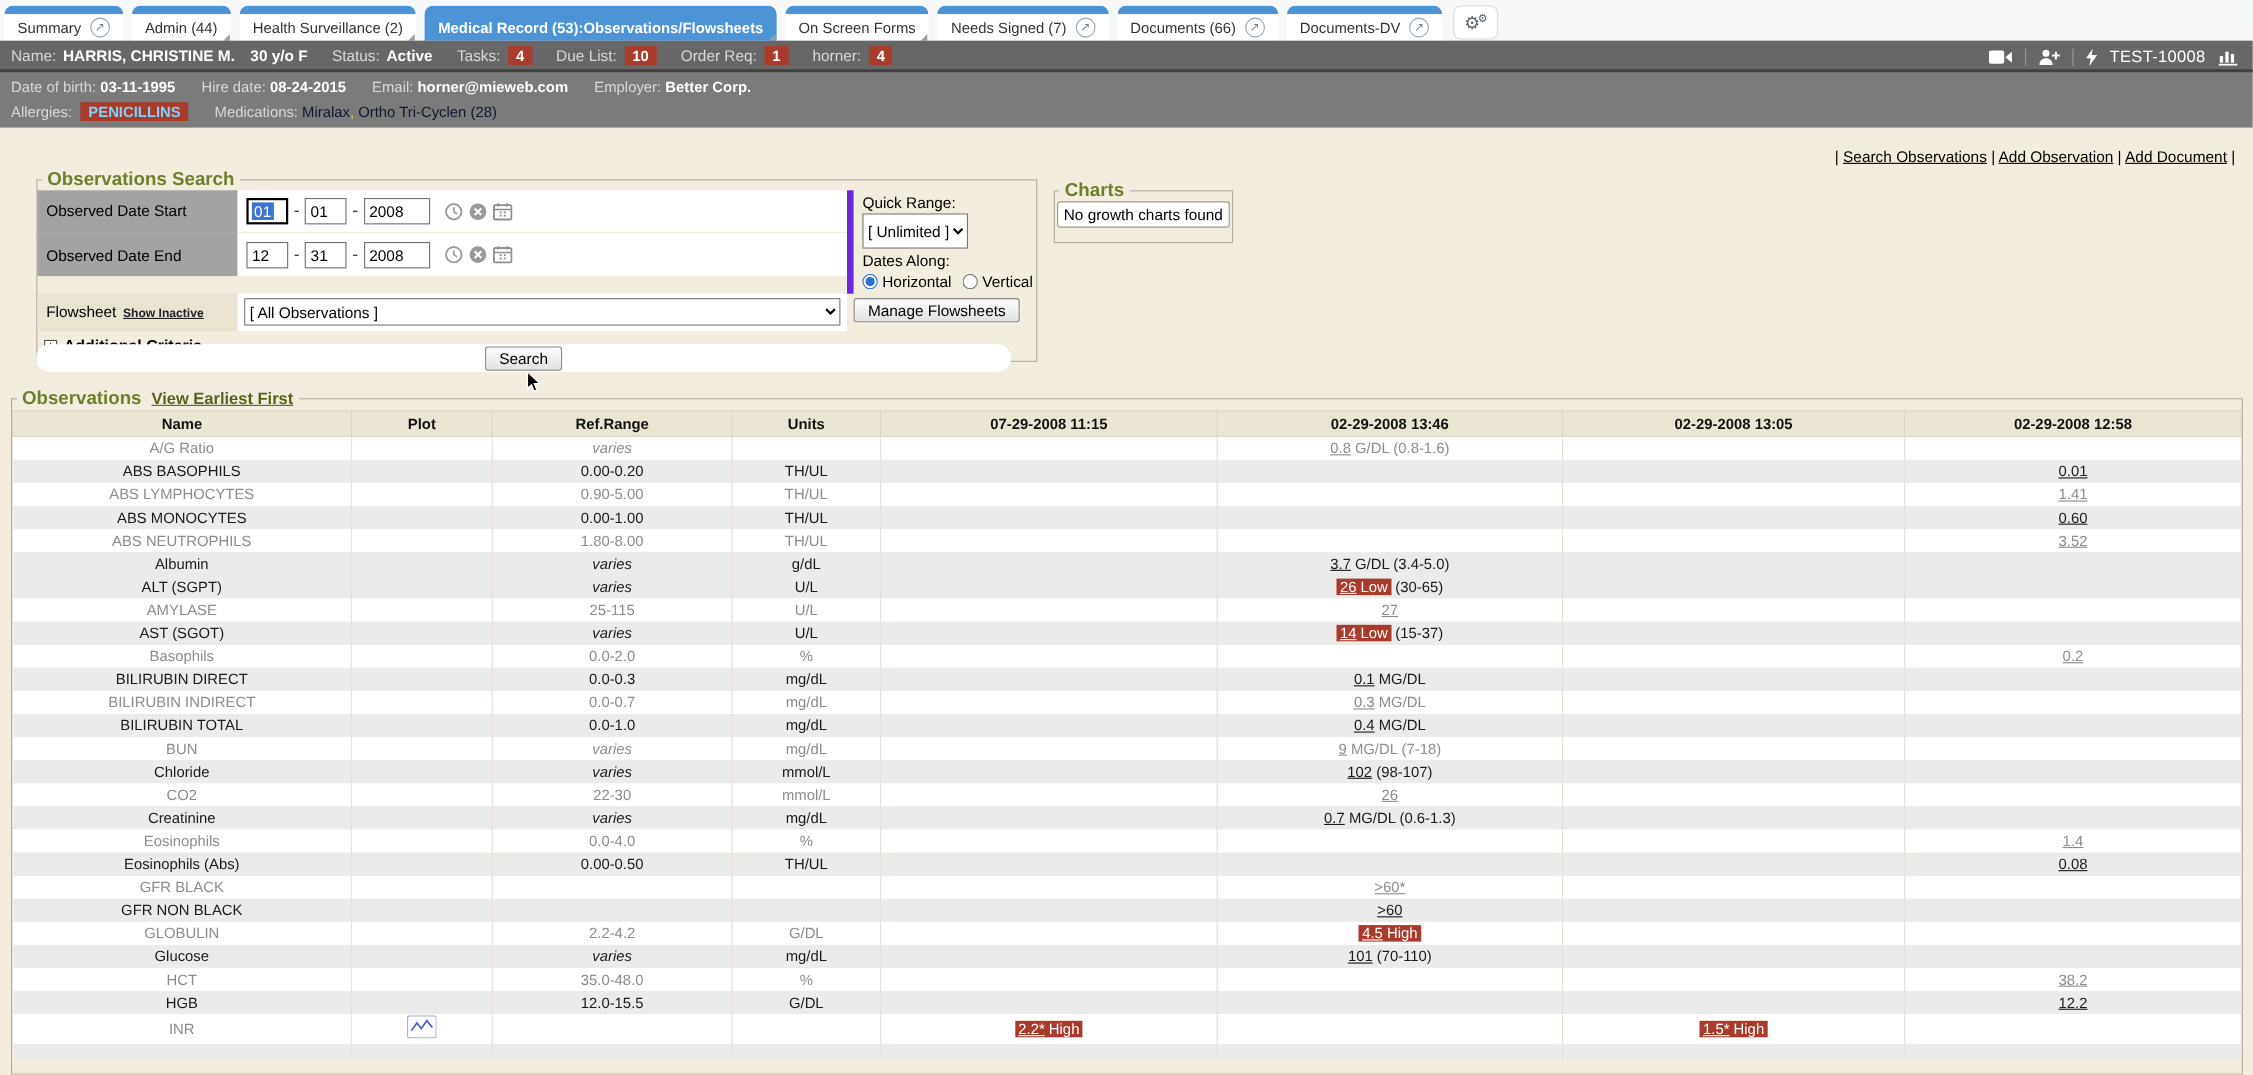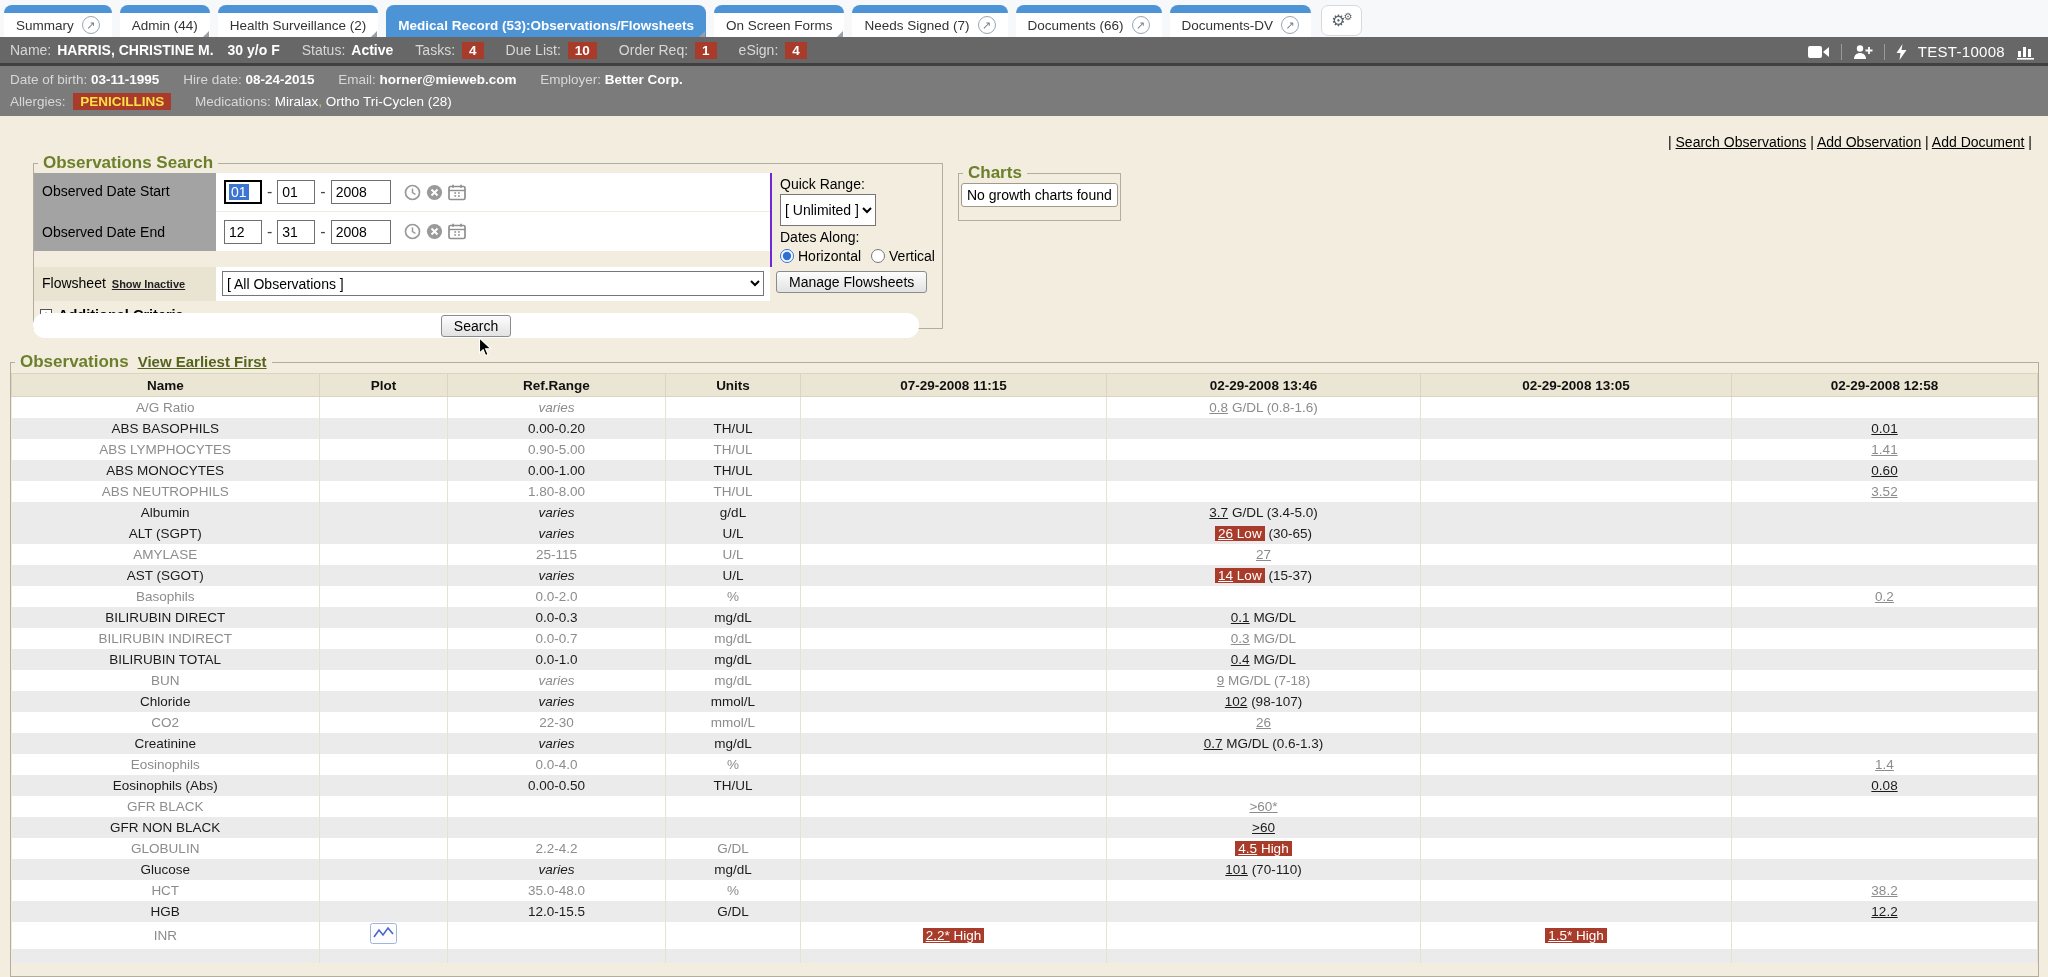--- a/index.html
+++ b/index.html
@@ -57,23 +57,23 @@
   .sysid { color:#fff; font-size:15px; letter-spacing:.3px; }
   .bar2 {
     position:absolute; top:66px; left:0; width:100%; height:50px;
     background:#7b7b7b; padding:3px 10px; font-size:13.5px; color:#d8d8d8;
     line-height:22px; white-space:nowrap;
   }
   .bar2 .val { color:#fff; font-weight:bold; }
   .bar2 .lbl { margin-left:20px; }
   .bar2 .lbl:first-child { margin-left:0; }
   .allergy-badge {
-    background:#a83b2a; color:#fde047; font-weight:bold; padding:1px 7px; margin-left:4px;
-  }
-  .med-link { color:#ffffff; text-decoration:none; cursor:pointer;margin-top:12px; }
+    background:#a83b2a; color:#7dd3fc; font-weight:bold; padding:1px 7px; margin-left:4px;
+  }
+  .med-link { color:#0f172a; text-decoration:none; cursor:pointer;margin-top:12px; }
   .med-sep  { color:#e3c84e; }
   
   .actions {
     position:absolute; top:134px; right:16px; font-size:14px; color:#000;
   }
   .actions a { color:#000; text-decoration:underline; cursor:pointer; }
   
   fieldset { border:1px solid #b3ada0; }
   legend {
     color:#6c7f2a; font-weight:bold; font-size:17px; margin-left:4px; padding:0 5px;
@@ -84,21 +84,21 @@
   .sp-row { display:flex; height:39px; }
   .lab-cell {
     width:182px; background:#a3a3a3; padding:10px 8px 0 8px;
     font-size:14px; color:#000; flex:0 0 182px;
   }
   .inp-cell {
     flex:1; background:#fff; display:flex; align-items:center; gap:5px; padding:0 8px;
     border-bottom:1px solid #f0ebdc;
   }
   .sp-right {
-    width:172px; flex:0 0 172px; border-left:2px solid #6d28d9;
+    width:172px; flex:0 0 172px; border-left:6px solid #6d28d9;
     padding:3px 8px; font-size:14px;
   }
   .din {
     width:38px; height:24px; border:1px solid #6f6f6f; font-size:14px;
     padding:1px 4px; font-family:"Liberation Sans",sans-serif; background:#fff; color:#000;
   }
   .din.year { width:60px; }
   .din-fake {
     width:38px; height:24px; border:2px solid #000; font-size:14px;
     padding:1px 3px; background:#fff; display:inline-flex; align-items:center;
@@ -217,21 +217,21 @@
   </span>
   <span class="grp">
     <span>Due List:</span>
     <span class="cnt-badge">10</span>
   </span>
   <span class="grp">
     <span>Order Req:</span>
     <span class="cnt-badge">1</span>
   </span>
   <span class="grp">
-    <span>eSign:</span>
+    <span>horner:</span>
     <span class="cnt-badge">4</span>
   </span>
   <span class="bar-icons">
     <span class="icon-btn">
       <svg width="22" height="14">
           <rect x="0" y="1" width="14" height="12" rx="2" fill="#fff"></rect>
           <path d="M15 7 L21 2 V12 Z" fill="#fff"></path>
         </svg>
     </span>
     <span class="vdiv"></span>

